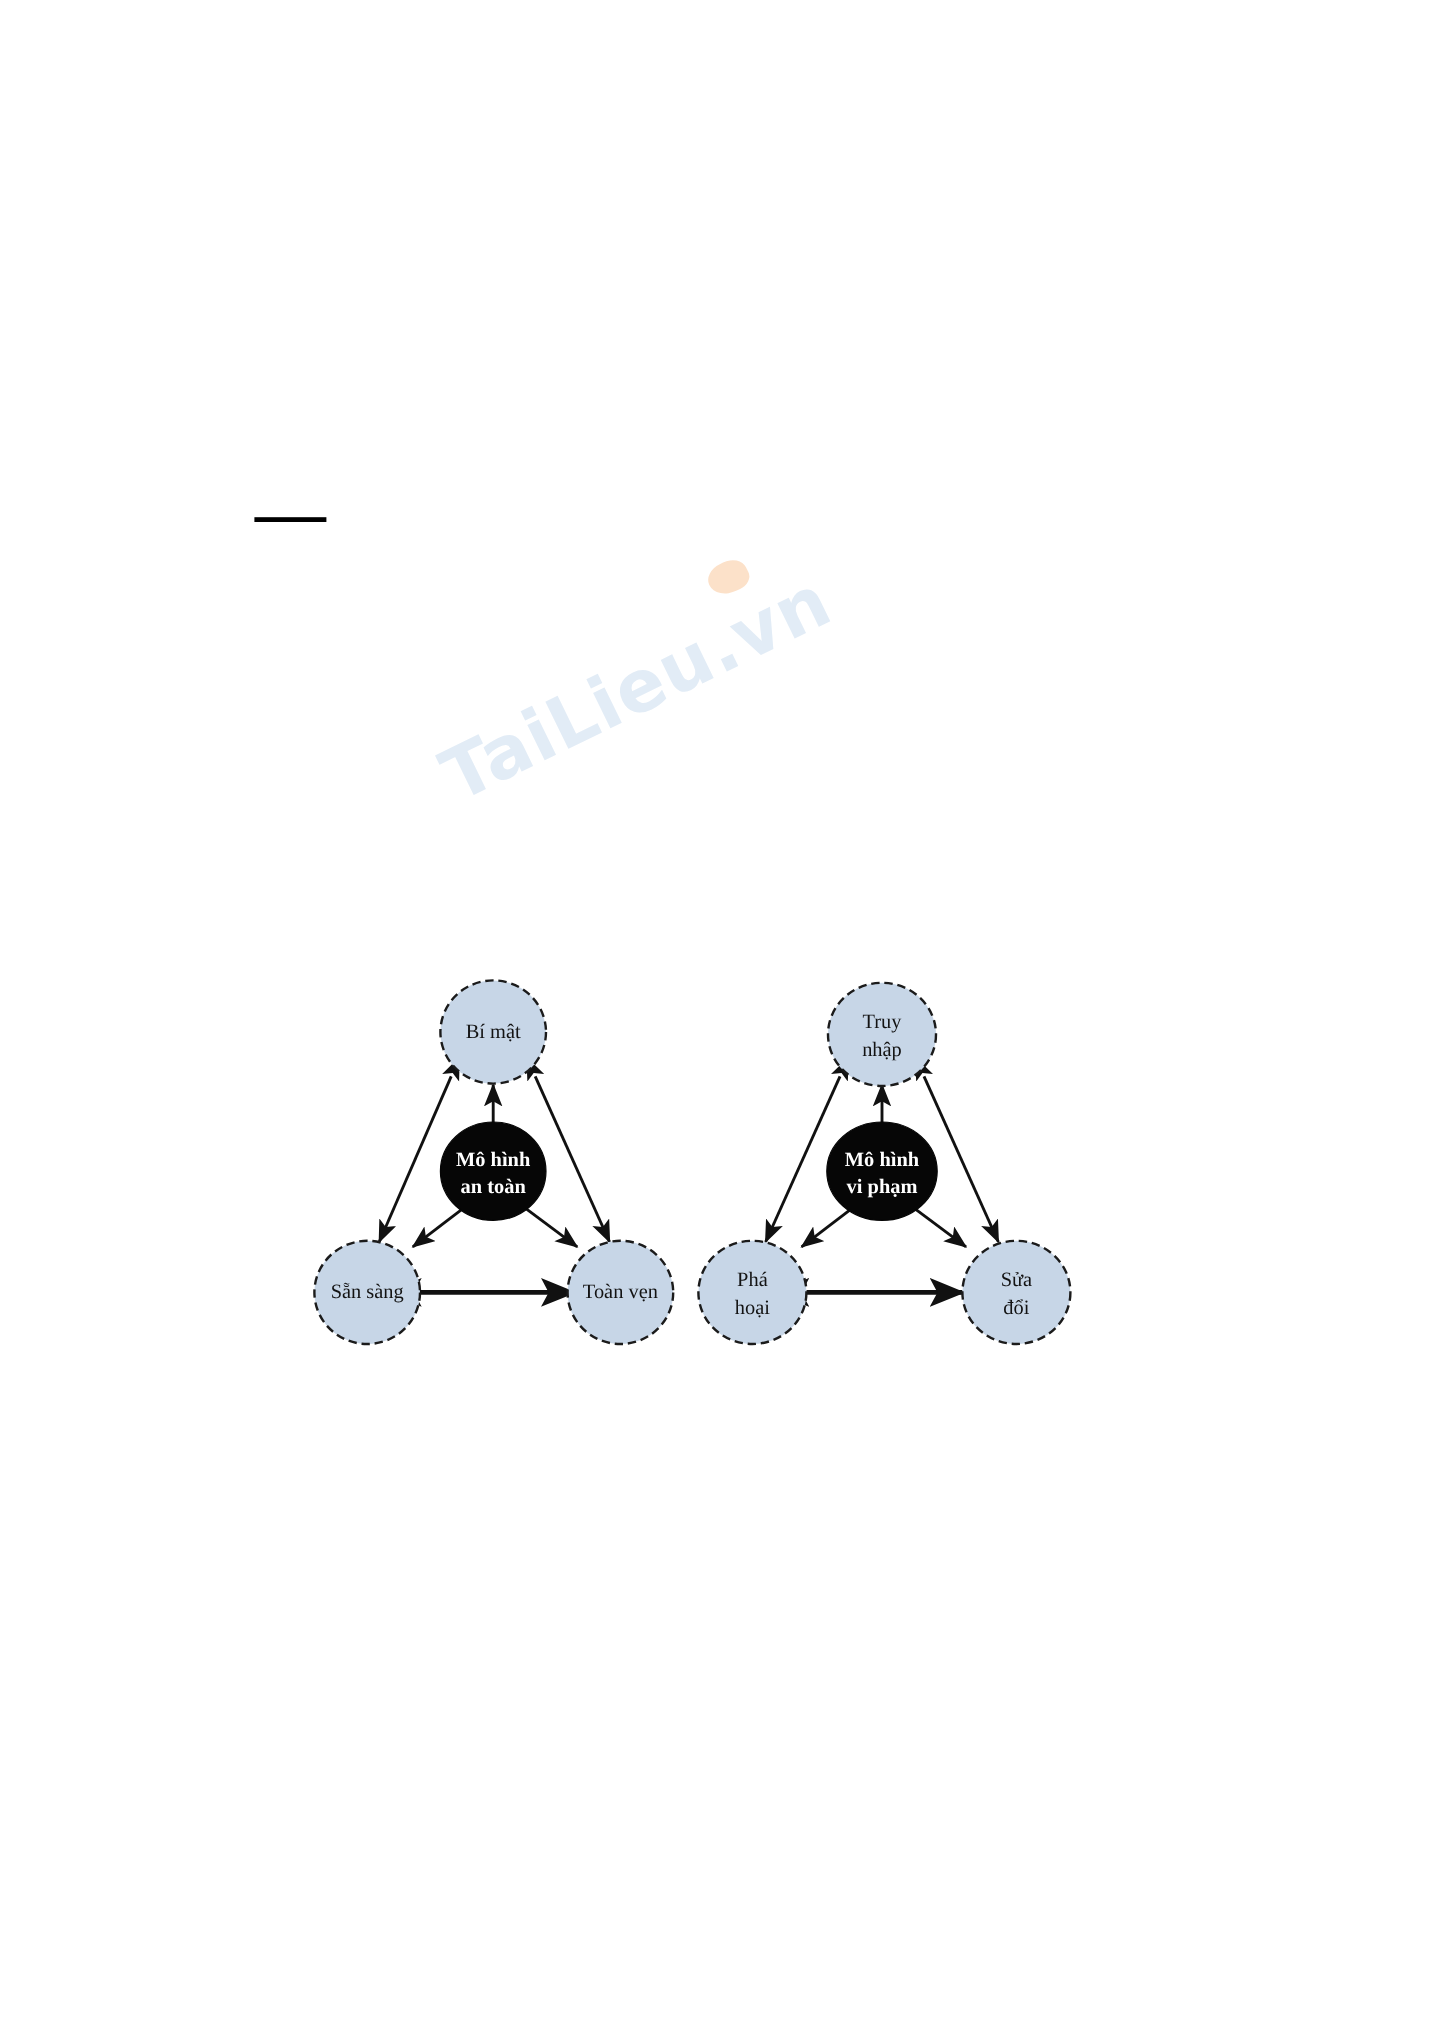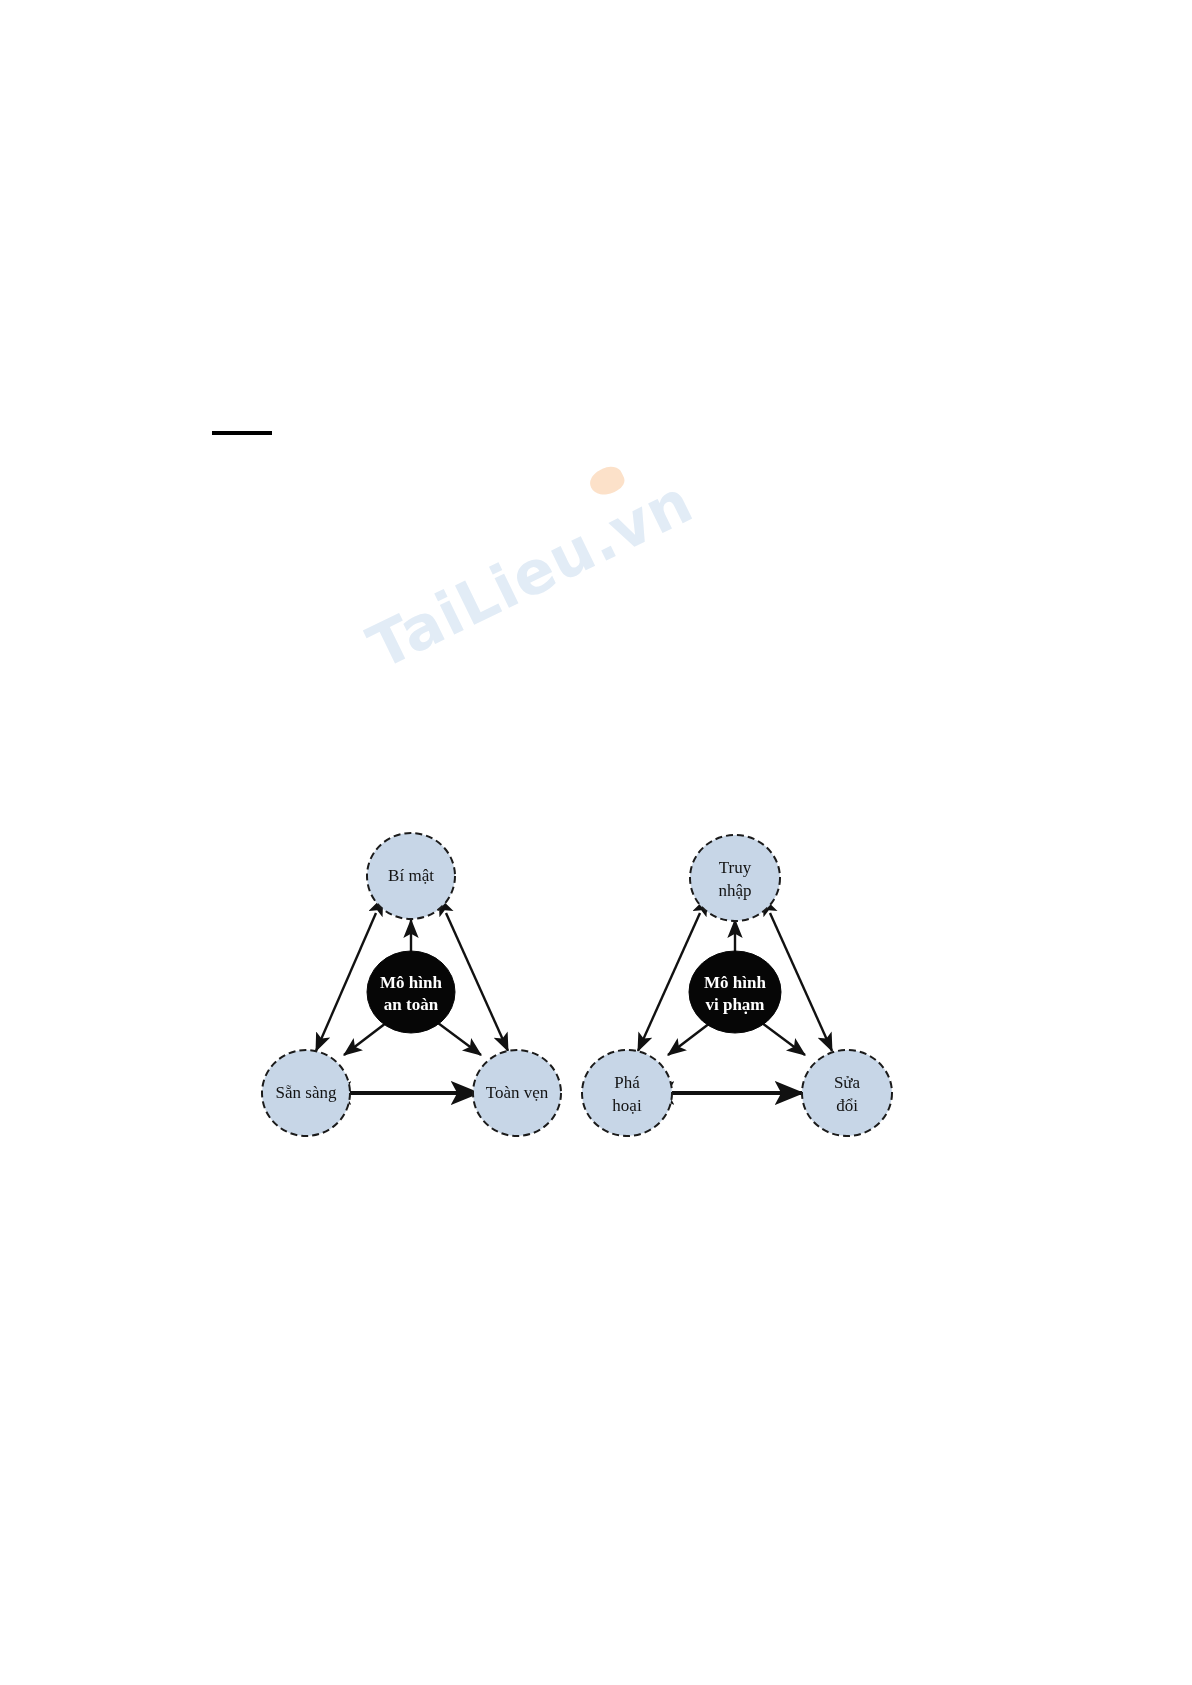--- a/index.html
+++ b/index.html
@@ -59,21 +59,21 @@
     height: 26px;
     border-radius: 50% 50% 40% 60%;
     background: #fbdcc0;
     opacity: 0.85;
   }
 
   
   .diagram-area {
     position: absolute;
     left: 0;
-    top: 16px;
+    top: 0;
     width: 1192px;
     height: 1450px;
   }
   .diagram-svg {
     position: absolute;
     left: 0;
     top: 0;
   }
 
   .node-outer-shape {

